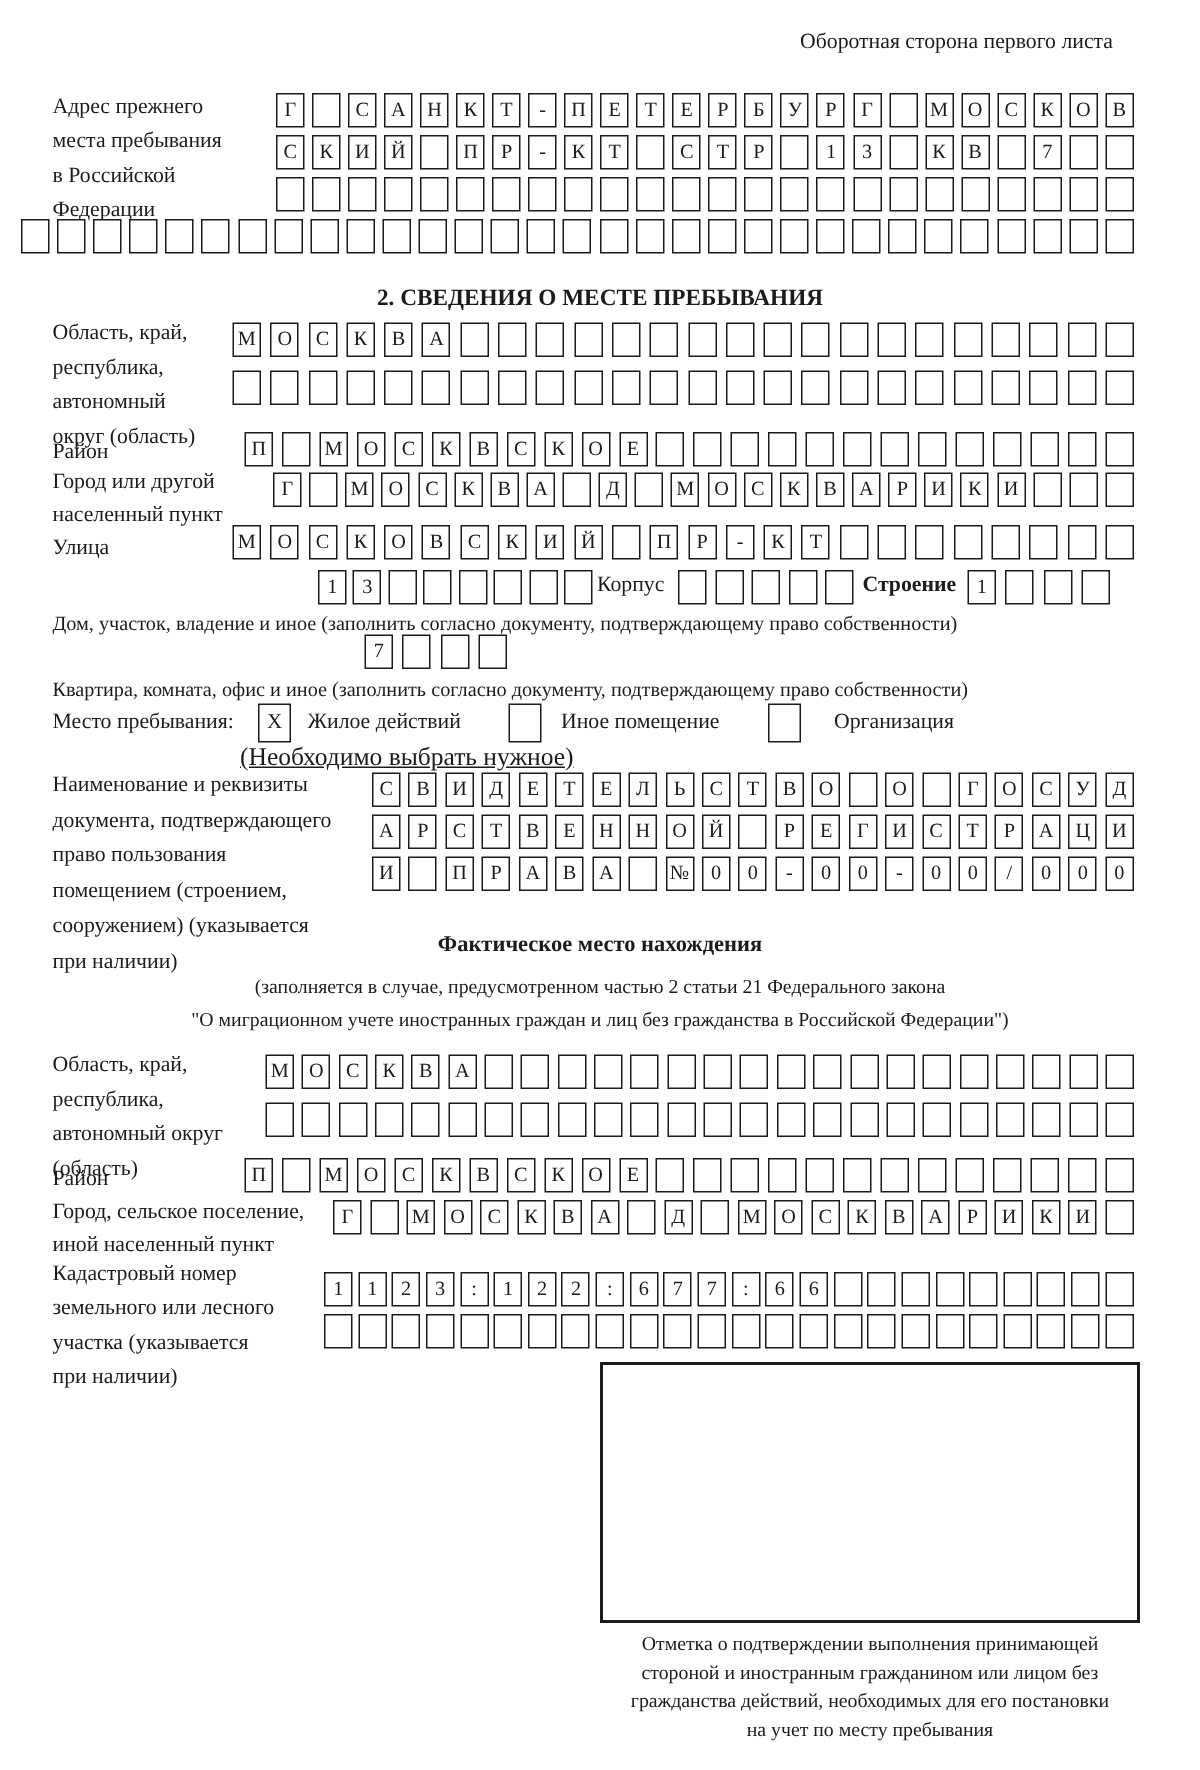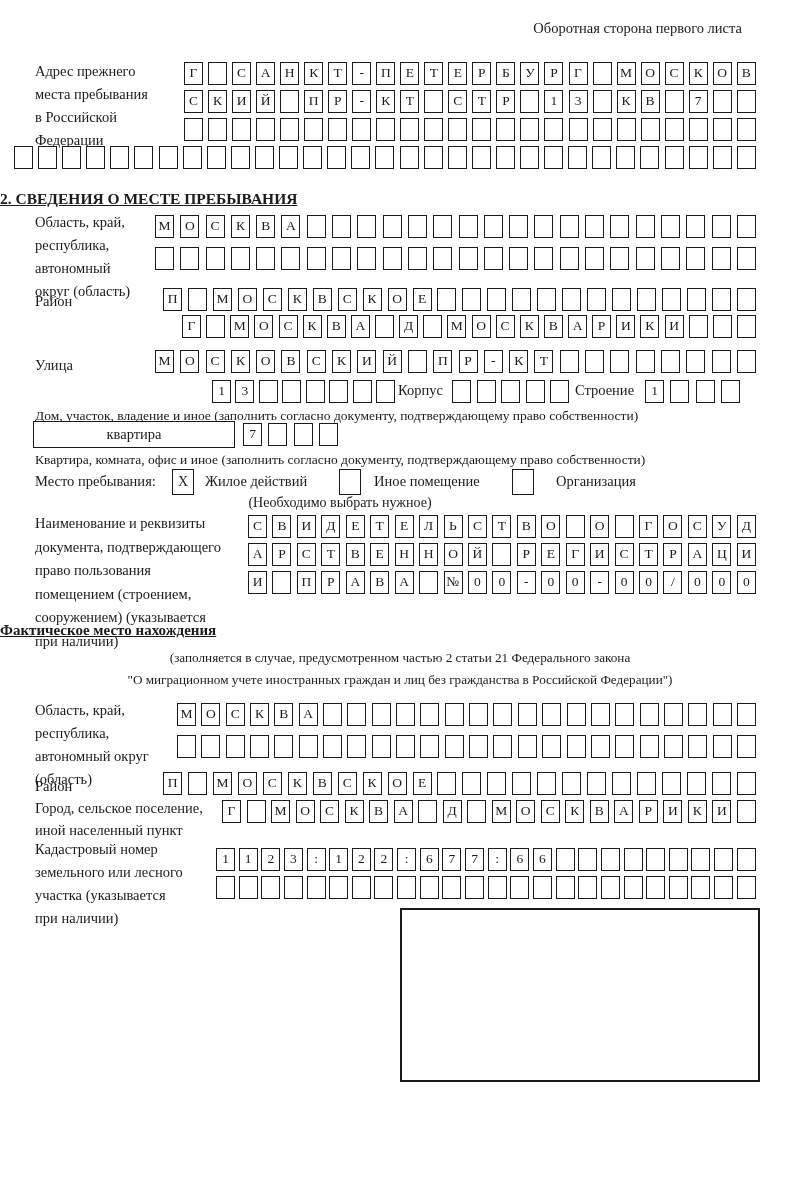--- a/index.html
+++ b/index.html
@@ -3,39 +3,39 @@
 <meta charset="utf-8">
 <style>
   html,body{margin:0;padding:0;background:#ffffff;}
   .page{
     position:relative;width:800px;height:1180px;background:#fff;color:#1b1b1b;
     font-family:"Liberation Serif","DejaVu Serif",serif;overflow:hidden;
   }
   .abs{position:absolute;margin-left:35px;}
   .lbl{position:absolute;font-size:14.5px;line-height:23px;white-space:pre-line;}
   .cap{position:absolute;font-size:13.5px;}
-  .hdr{position:absolute;left:0;right:0;text-align:left;font-weight:bold;font-size:15.5px;text-decoration:underline;}
+  .hdr{position:absolute;left:0;right:0;text-align:center;font-weight:bold;font-size:15.5px;}
   .sub{position:absolute;left:0;right:0;text-align:center;font-size:13.2px;}
   .cells{position:absolute;display:flex;justify-content:space-between;height:23px;}
   .cell{
     box-sizing:border-box;flex:0 0 19px;width:19px;height:23px;
     border:1.6px solid #1b1b1b;font-size:13.5px;line-height:20px;text-align:center;
     background:#fff;
   }
   .bigbox{
     position:absolute;box-sizing:border-box;border:1.6px solid #1b1b1b;
     text-align:center;font-size:14.5px;background:#fff;
   }
   .cb{
     position:absolute;box-sizing:border-box;width:22px;height:26px;
     border:1.6px solid #1b1b1b;text-align:center;font-size:14px;line-height:23px;background:#fff;
   }
   .opt{position:absolute;font-size:14.5px;}
   .stamp{position:absolute;box-sizing:border-box;border:2px solid #1b1b1b;background:#fff;}
-  .note-center{position:absolute;text-align:center;font-size:14px;}
+  .note-center{position:absolute;font-size:17px;text-decoration:underline;}
   .footer{position:absolute;text-align:center;font-size:13.2px;line-height:19px;white-space:pre-line;}
 </style>
 </head>
 <body>
 
 <div class="page">
 
   <div class="abs" style="top:20px;right:58px;font-size:14.5px;">Оборотная сторона первого листа</div>
 
   <div class="lbl" style="left:35px;top:60px;width:150px;">Адрес прежнего
@@ -234,20 +234,22 @@
       <span class="cell"></span>
       <span class="cell"></span>
       <span class="cell"></span>
       <span class="cell"></span>
       <span class="cell"></span>
       <span class="cell"></span>
       <span class="cell"></span>
       <span class="cell"></span>
     </div>
 
+  <div class="lbl" style="left:35px;top:310px;width:150px;line-height:22px;">Город или другой
+населенный пункт</div>
   <div class="cells" style="left:182px;top:315px;width:574px;">
       <span class="cell">Г</span>
       <span class="cell"></span>
       <span class="cell">М</span>
       <span class="cell">О</span>
       <span class="cell">С</span>
       <span class="cell">К</span>
       <span class="cell">В</span>
       <span class="cell">А</span>
       <span class="cell"></span>
@@ -307,30 +309,29 @@
       <span class="cell"></span>
     </div>
   <div class="opt" style="left:398px;top:382px;">Корпус</div>
   <div class="cells" style="left:452px;top:380px;width:117px;">
       <span class="cell"></span>
       <span class="cell"></span>
       <span class="cell"></span>
       <span class="cell"></span>
       <span class="cell"></span>
     </div>
-  <div class="opt" style="left:575px;top:382px;">Строение</div>
+  <div class="opt" style="left:575px;top:382px;font-weight:bold;">Строение</div>
   <div class="cells" style="left:645px;top:380px;width:95px;">
       <span class="cell">1</span>
       <span class="cell"></span>
       <span class="cell"></span>
       <span class="cell"></span>
     </div>
   <div class="cap" style="left:35px;top:408px;">Дом, участок, владение и иное (заполнить согласно документу, подтверждающему право собственности)</div>
 
-  <div class="bigbox" style="left:33px;top:421px;width:202px;height:27px;line-height:24px;">квартира</div>
   <div class="cells" style="left:243px;top:423px;width:95px;">
       <span class="cell">7</span>
       <span class="cell"></span>
       <span class="cell"></span>
       <span class="cell"></span>
     </div>
   <div class="cap" style="left:35px;top:452px;">Квартира, комната, офис и иное (заполнить согласно документу, подтверждающему право собственности)</div>
 
   <div class="opt" style="left:35px;top:473px;">Место пребывания:</div>
   <div class="cb" style="left:172px;top:469px;">X</div>
@@ -584,14 +585,18 @@
       <span class="cell"></span>
       <span class="cell"></span>
       <span class="cell"></span>
       <span class="cell"></span>
       <span class="cell"></span>
       <span class="cell"></span>
       <span class="cell"></span>
     </div>
 
   <div class="stamp" style="left:400px;top:908px;width:360px;height:174px;"></div>
+  <div class="footer" style="left:378px;top:1086px;width:404px;">Отметка о подтверждении выполнения принимающей
+стороной и иностранным гражданином или лицом без
+гражданства действий, необходимых для его постановки
+на учет по месту пребывания</div>
 
 </div>
 
 </body></html>

